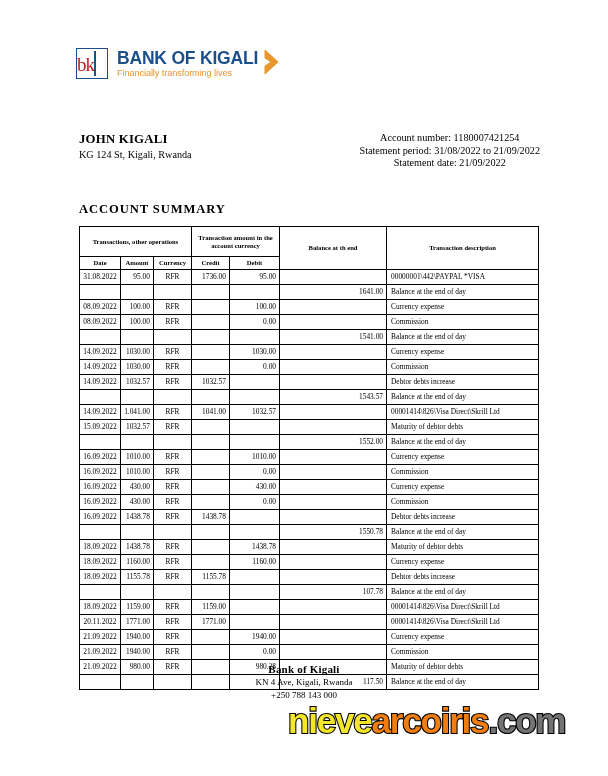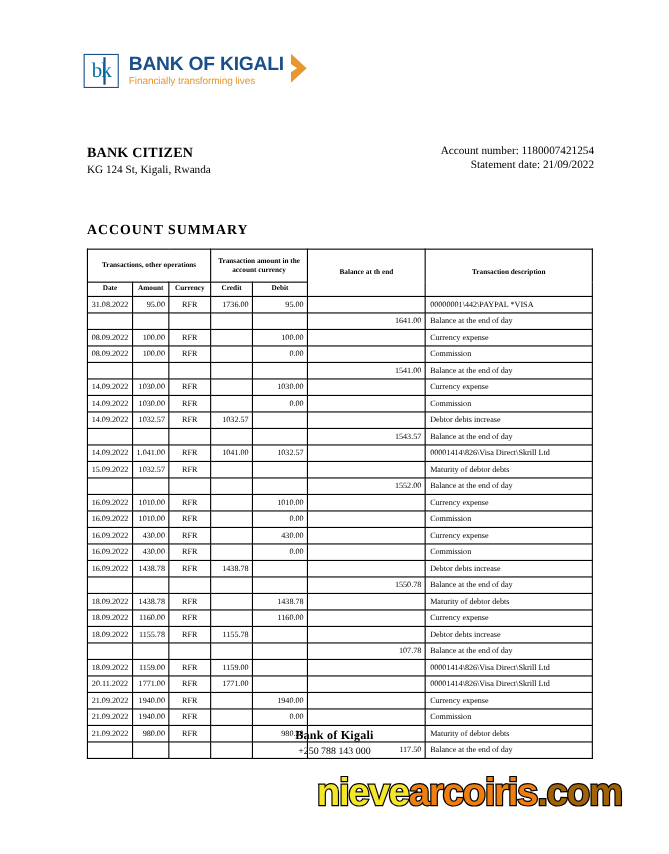--- a/index.html
+++ b/index.html
@@ -31,25 +31,24 @@
     box-sizing: border-box;
     position: relative;
     margin-right: 9px;
     flex: none;
   }
   .logo-mark .bk {
     position: absolute;
     left: 0; right: 0;
     top: 50%;
     transform: translateY(-48%);
-    text-align: center;
     font-family: "Liberation Serif", serif;
     font-size: 19px;
     line-height: 19px;
-    color: #0369a1;
+    color: #b91c1c;
     letter-spacing: -1px;
   }
   .logo-mark .divider {
     position: absolute;
     left: 58%;
     top: 2px;
     bottom: 2px;
     width: 1.2px;
     background: #1b4f8a;
   }
@@ -92,21 +91,21 @@
   .customer-address {
     font-family: "Liberation Serif", serif;
     font-size: 10.2px;
     line-height: 13px;
     margin-top: 1px;
   }
   .account-info {
     position: absolute;
     right: 68px;
     top: 132px;
-    text-align: right;
+    text-align: center;
     font-family: "Liberation Serif", serif;
     font-size: 10.2px;
     line-height: 12.6px;
   }
 
   
   .section-title {
     position: absolute;
     left: 79px;
     top: 202px;
@@ -187,21 +186,21 @@
     font-weight: bold;
     font-size: 35px;
     line-height: 36px;
     letter-spacing: -1.2px;
     white-space: nowrap;
     -webkit-text-stroke: 2.2px #000000;
     paint-order: stroke fill;
   }
   .wm-a { color: #f5e627; }
   .wm-b { color: #f07d10; margin-top: 44px; }
-  .wm-c { color: #a16207; }
+  .wm-c { color: #737373; }
 </style>
 </head>
 <body>
 
 <div class="logo-block">
   <div class="logo-mark">
     <div class="divider"></div>
     <div class="bk">bk</div>
   </div>
   <div class="logo-text">
@@ -210,26 +209,27 @@
   </div>
   <span class="logo-chevron">
     <svg width="17" height="26" viewBox="0 0 17 26">
       <path d="M1 1 L14 13 L1 25 L1 17 L7 13 L1 9 Z" fill="#e8962d"></path>
       <path d="M1 1 L14 13 L1 25 L1 17 L7 13 L1 9 Z" fill="none" stroke="#e8962d" stroke-width="1"></path>
     </svg>
   </span>
 </div>
 
 <div class="customer">
-  <div class="customer-name">BANK CITIZEN</div>
+  <div class="customer-name">JOHN KIGALI</div>
   <div class="customer-address">KG 124 St, Kigali, Rwanda</div>
 </div>
 
 <div class="account-info">
   <div>Account number: 1180007421254</div>
+  <div>Statement period: 31/08/2022 to 21/09/2022</div>
   <div>Statement date: 21/09/2022</div>
 </div>
 
 <div class="section-title">ACCOUNT SUMMARY</div>
 
 <table class="stmt-table">
   <colgroup>
     <col style="width:41px">
     <col style="width:33px">
     <col style="width:38px">
@@ -504,16 +504,17 @@
         <td class="c-credit"></td>
         <td class="c-debit"></td>
         <td class="c-bal">117.50</td>
         <td class="c-desc">Balance at the end of day</td>
       </tr>
     </tbody>
 </table>
 
 <div class="footer">
   <div class="footer-name">Bank of Kigali</div>
+  <div class="footer-line">KN 4 Ave, Kigali, Rwanda</div>
   <div class="footer-line">+250 788 143 000</div>
 </div>
 
 <div class="watermark"><span class="wm-a">nieve</span><span class="wm-b">arcoiris</span><span class="wm-c">.com</span></div>
 
 </body></html>

